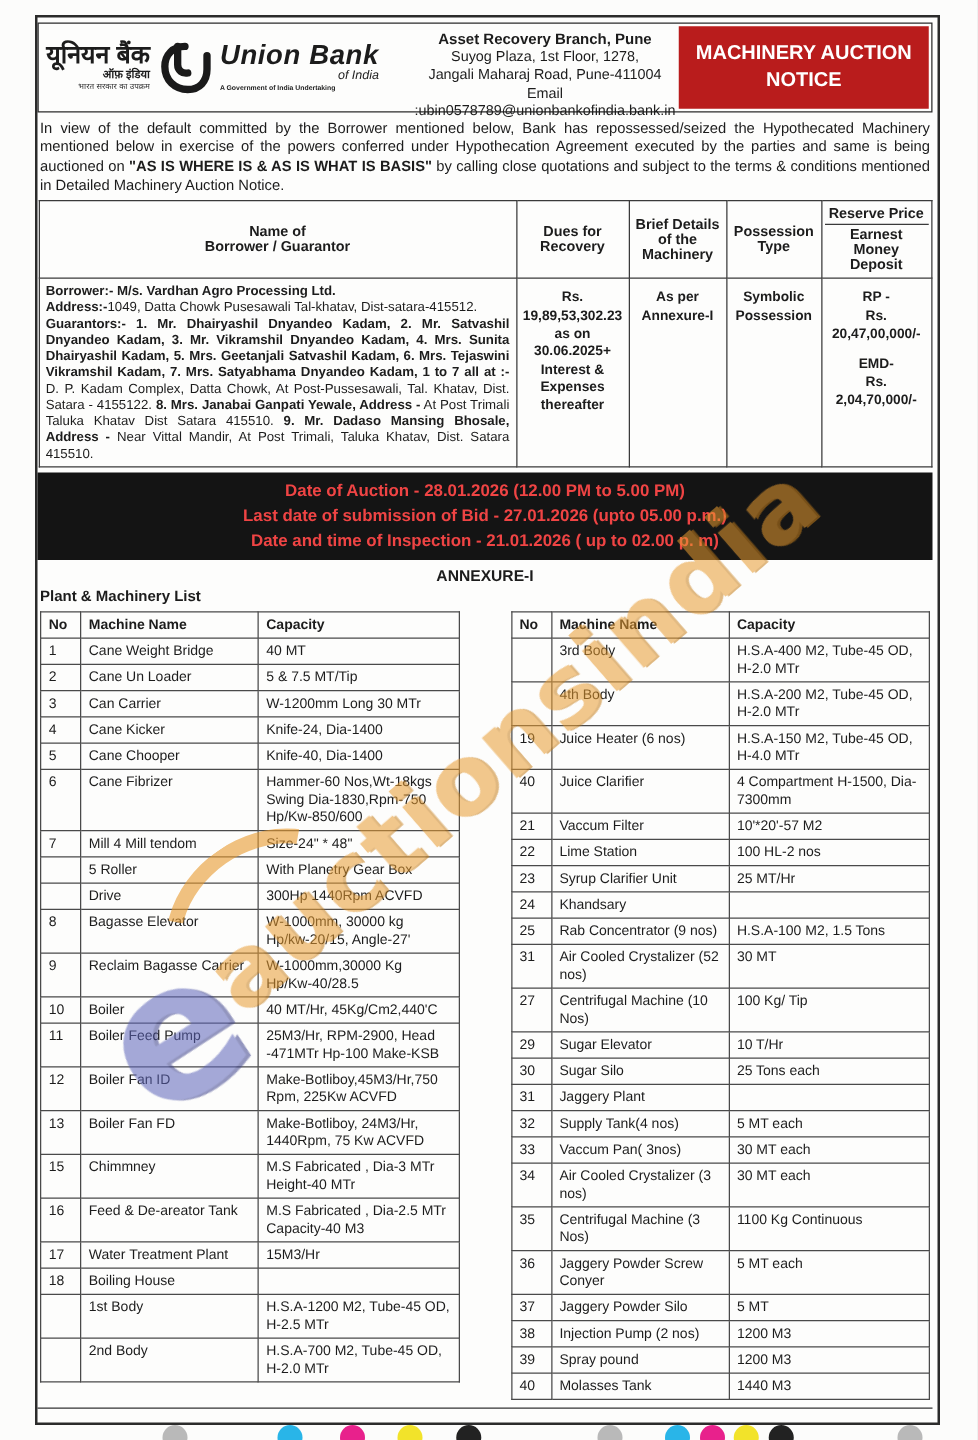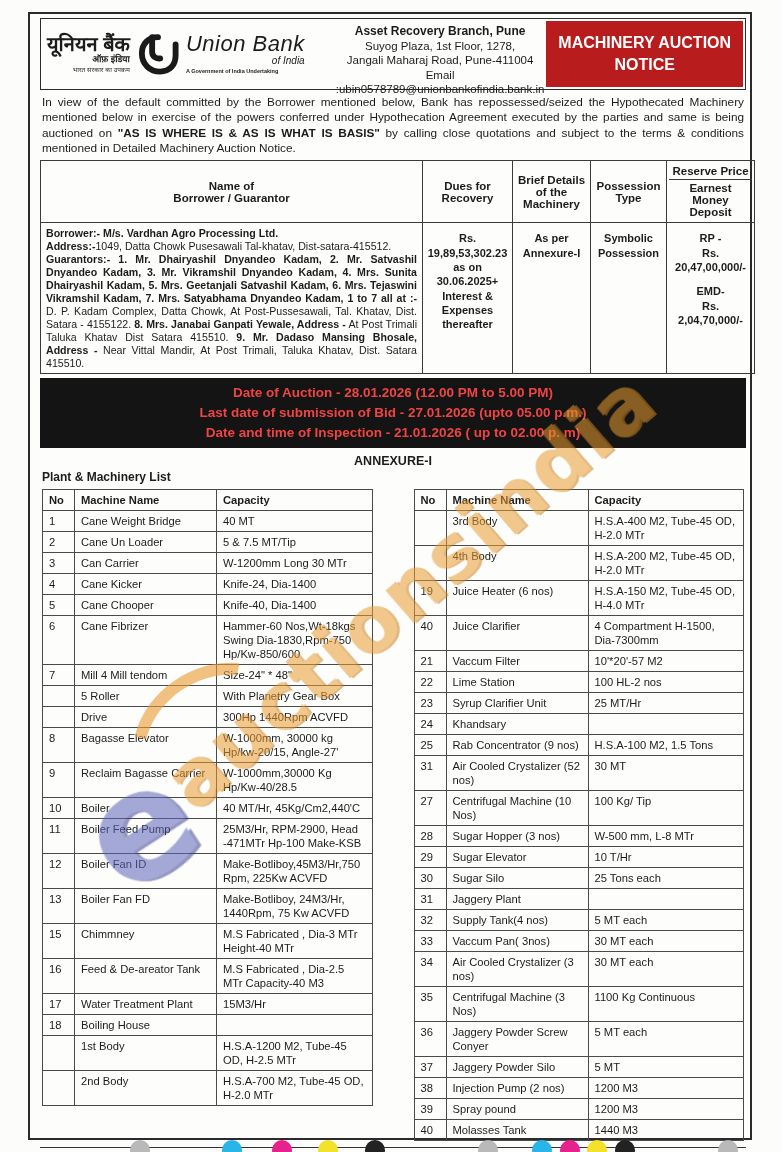--- a/index.html
+++ b/index.html
@@ -1,30 +1,30 @@
 <!DOCTYPE html>
 <html><head>
 <meta charset="utf-8">
 <style>
   html,body{margin:0;padding:0;background:#e8e8e8;}
   .page{position:relative;width:782px;height:1152px;background:#fcfcfb;overflow:hidden;
         font-family:"Liberation Sans",sans-serif;color:#1c1c1c;}
   .frame{position:absolute;left:28px;top:12px;width:724px;height:1128px;border:2px solid #2b2b2b;
-         box-sizing:border-box;padding:4px 4px 0 10px;background:#fdfdfc;}
+         box-sizing:border-box;padding:4px 4px 0 0;background:#fdfdfc;}
 
   
   .header-box{border:1.5px solid #2b2b2b;display:flex;align-items:stretch;height:72px;box-sizing:border-box;}
   .logo-block{display:flex;align-items:center;gap:6px;padding:4px 6px;width:300px;box-sizing:border-box;}
   .hindi{text-align:right;line-height:1.05;}
   .hindi-main{font-weight:bold;font-size:20px;}
   .hindi-sub{font-weight:bold;font-size:9px;}
   .hindi-tag{font-size:6.5px;color:#333;margin-top:2px;}
   .ub-logo{width:44px;height:44px;flex:0 0 auto;}
   .ub-name{line-height:1;}
-  .ub-main{font-weight:normal;font-size:22px;font-style:italic;letter-spacing:0.5px;}
+  .ub-main{font-weight:bold;font-size:22px;font-style:italic;letter-spacing:0.5px;}
   .ub-sub{font-style:italic;font-size:10px;text-align:right;margin-top:1px;}
   .ub-tag{font-size:5.5px;font-weight:bold;margin-top:3px;}
   .branch-block{flex:1;text-align:center;font-size:11.5px;line-height:1.25;padding-top:5px;}
   .branch-block .b1{font-weight:bold;font-size:12px;}
   .notice-box{background:#b91c1c;color:#fff;font-weight:bold;font-size:16px;text-align:center;
               width:200px;box-sizing:border-box;display:flex;flex-direction:column;justify-content:center;
               line-height:1.35;margin:2px;padding:2px 6px;}
 
   
   .intro{font-size:11.8px;line-height:1.3;text-align:justify;margin:5px 2px 4px 2px;}
@@ -393,25 +393,20 @@
               <td>Air Cooled Crystalizer (52 nos)</td>
               <td>30 MT</td>
             </tr>
 
             <tr>
               <td>27</td>
               <td>Centrifugal Machine (10 Nos)</td>
               <td>100 Kg/ Tip</td>
             </tr>
 
-            <tr>
-              <td>28</td>
-              <td>Sugar Hopper (3 nos)</td>
-              <td>W-500 mm, L-8 MTr</td>
-            </tr>
 
             <tr>
               <td>29</td>
               <td>Sugar Elevator</td>
               <td>10 T/Hr</td>
             </tr>
 
             <tr>
               <td>30</td>
               <td>Sugar Silo</td>

